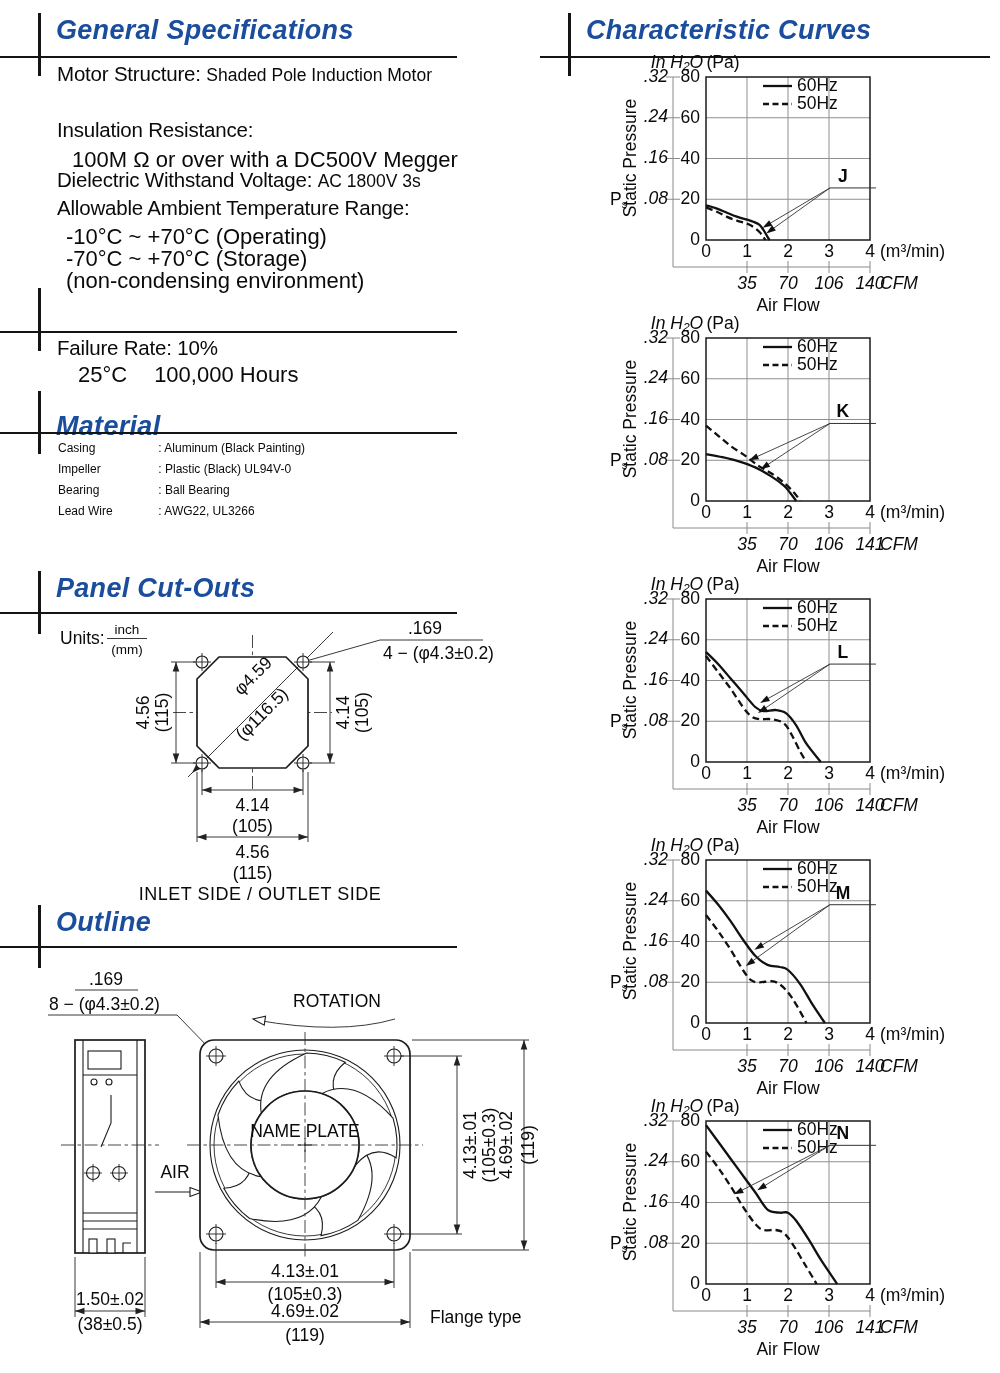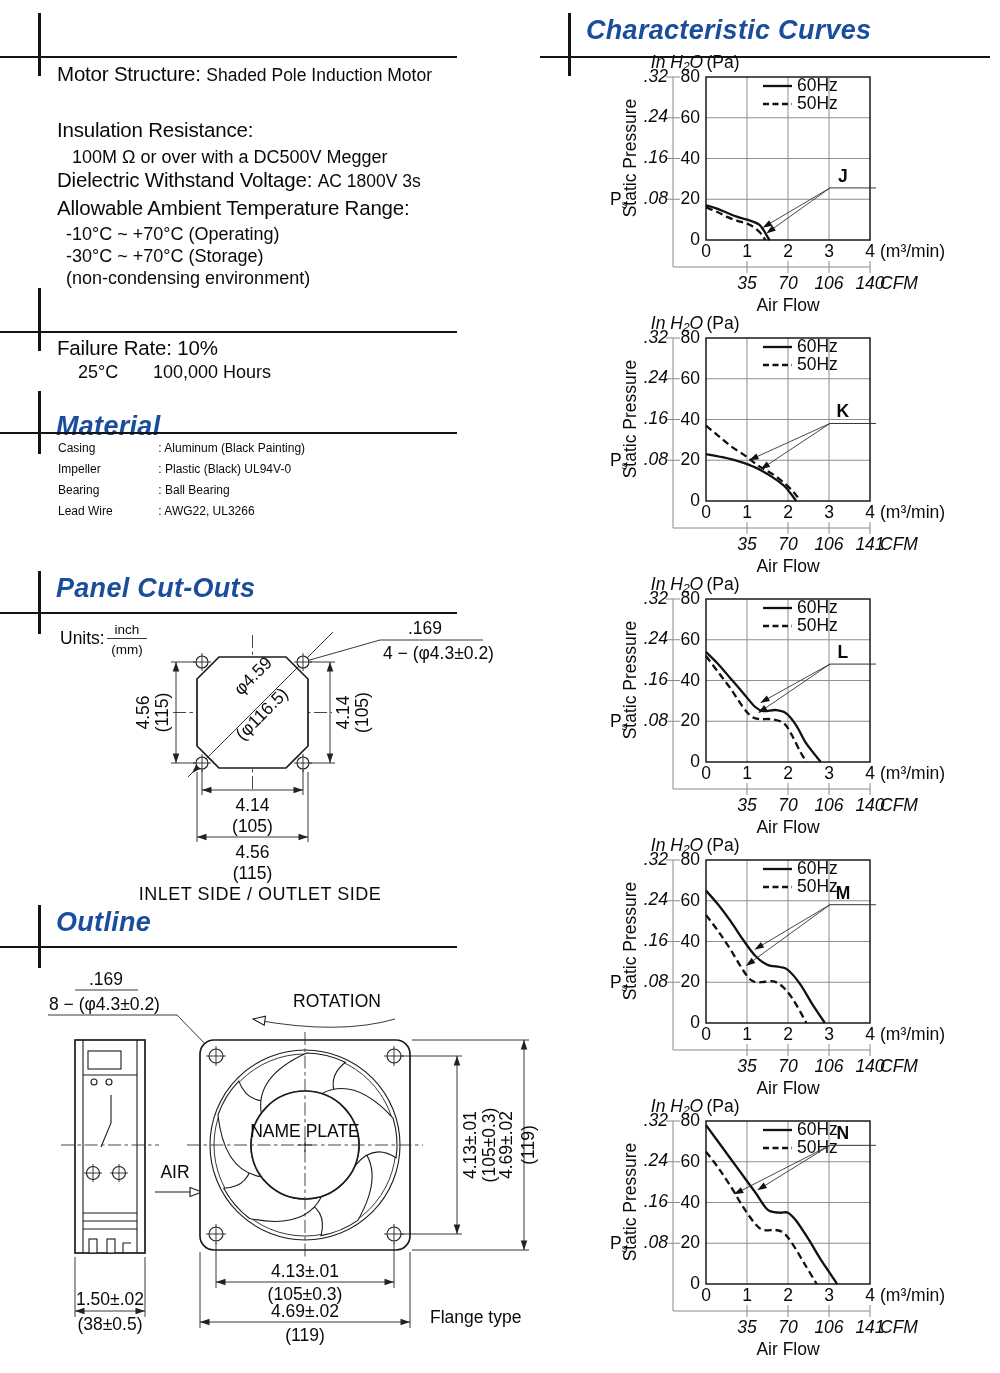--- a/index.html
+++ b/index.html
@@ -4,21 +4,21 @@
 <style>
   html,body{margin:0;padding:0;background:#fff}
   .page{position:relative;width:1000px;height:1373px;background:#ffffff;
         font-family:"Liberation Sans",sans-serif;color:#0a0a0a;overflow:hidden}
   .sec-title{position:absolute;white-space:nowrap;font-size:27px;font-style:italic;font-weight:600;
              color:#1a4e9c;letter-spacing:.3px}
   .vbar{position:absolute;width:3px;background:#141414}
   .hrule{position:absolute;height:2px;background:#141414}
   .spec{position:absolute;white-space:nowrap;font-size:20.5px;letter-spacing:-.2px}
   .spec .v{font-size:17.5px;letter-spacing:0}
-  .sub{position:absolute;white-space:nowrap;font-size:18px}
+  .sub{position:absolute;white-space:nowrap;font-size:22px}
   .mrow{position:absolute;white-space:nowrap;font-size:12px}
   .mrow .n{display:inline-block;width:97px}
   .mrow .pfx{font-style:italic}
   .chart{position:absolute;width:440px;height:262px}
   svg{position:absolute;overflow:visible}
   svg text{font-family:"Liberation Sans",sans-serif;fill:#0a0a0a;font-size:17.5px}
   svg .it{font-style:italic}
   .ln{stroke:#1c1c1c;stroke-width:1.7;fill:none}
   .ln2{stroke:#1c1c1c;stroke-width:1.1;fill:none}
   .thin{stroke:#222;stroke-width:.9;fill:none}
@@ -27,39 +27,40 @@
   .dimt{font-size:17.5px}
   .smt{font-size:13.5px}
   .capt{font-size:18px;letter-spacing:.5px}
 </style>
 </head>
 <body>
 
 <div class="page">
 
   <div class="vbar" style="left:38px;top:13px;height:63px"></div>
+  <div class="sec-title" style="left:56px;top:15px">General Specifications</div>
   <div class="hrule" style="left:0;top:56px;width:457px"></div>
 
   <div class="spec" style="left:57px;top:62px">
     <span>Motor Structure:</span>
     <span class="v">Shaded Pole Induction Motor</span>
   </div>
   <div class="spec" style="left:57px;top:118px">
     <span>Insulation Resistance:</span>
   </div>
   <div class="sub" style="left:72px;top:147px">100M Ω or over with a DC500V Megger</div>
   <div class="spec" style="left:57px;top:168px">
     <span>Dielectric Withstand Voltage:</span>
     <span class="v">AC 1800V 3s</span>
   </div>
   <div class="spec" style="left:57px;top:196px">
     <span>Allowable Ambient Temperature Range:</span>
   </div>
   <div class="sub" style="left:66px;top:224px">-10°C ~ +70°C (Operating)</div>
-  <div class="sub" style="left:66px;top:246px">-30°C ~ +70°C (Storage)</div>
+  <div class="sub" style="left:66px;top:246px">-70°C ~ +70°C (Storage)</div>
   <div class="sub" style="left:66px;top:268px">(non-condensing environment)</div>
 
   <div class="vbar" style="left:38px;top:288px;height:63px"></div>
   <div class="hrule" style="left:0;top:331px;width:457px"></div>
   <div class="spec" style="left:57px;top:336px">
     <span>Failure Rate: 10%</span>
   </div>
   <div class="sub" style="left:78px;top:362px">
     <span style="display:inline-block;width:70px">25°C</span>
     <span>100,000 Hours</span>

